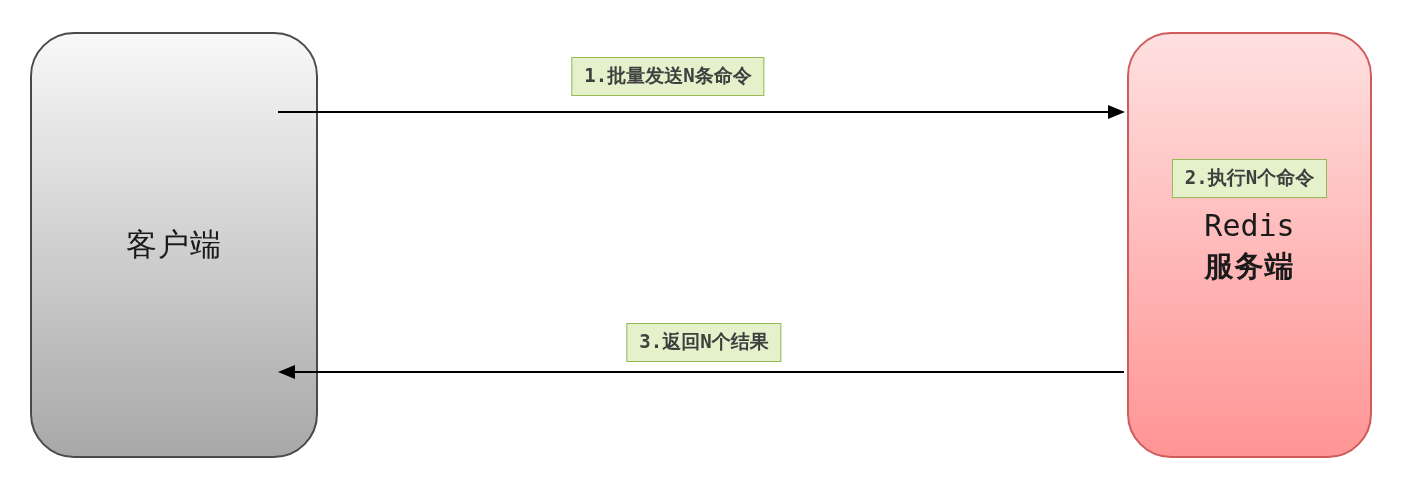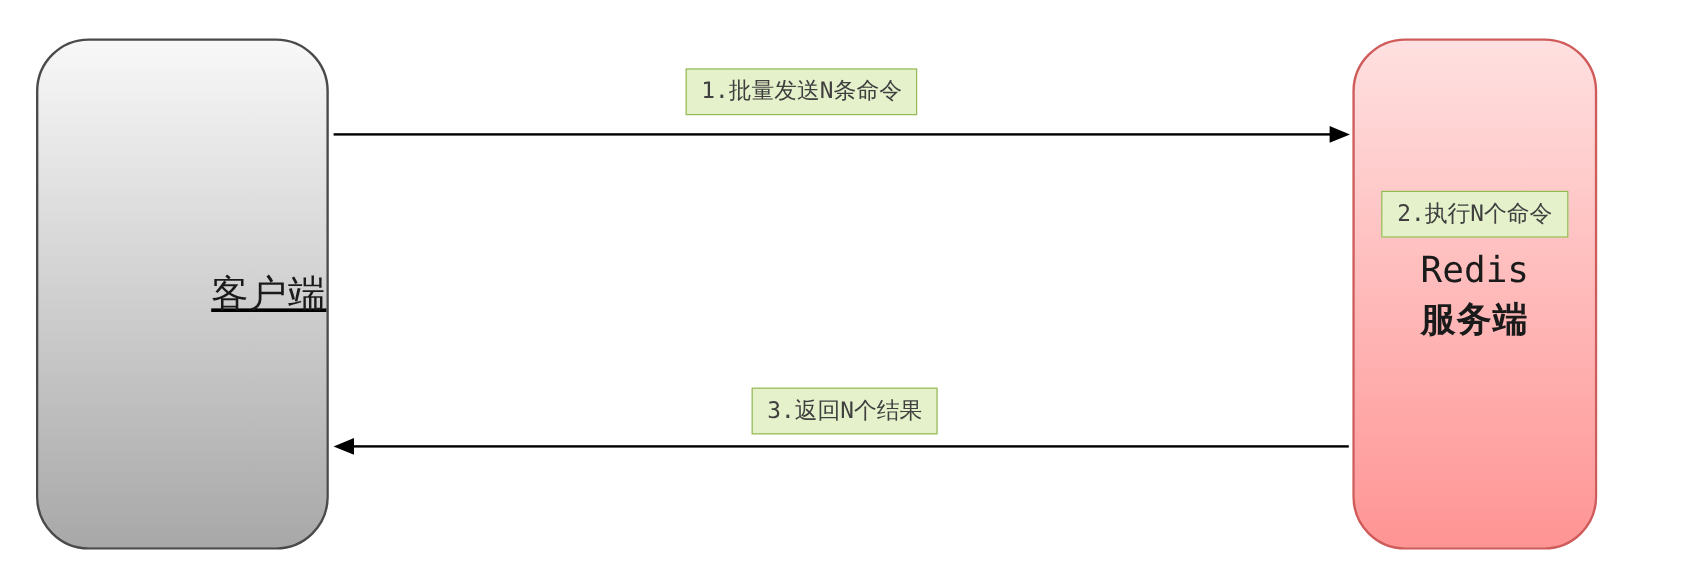--- a/index.html
+++ b/index.html
@@ -13,43 +13,42 @@
     height: 484px;
     background: var(--canvas-bg, #ffffff);
     overflow: hidden;
   }
 
   
   .client-box {
     position: absolute;
     left: 30px;
     top: 32px;
-    width: 244px;
+    width: 288px;
     height: 426px;
     box-sizing: border-box;
     border: 2px solid var(--client-border, #4a4a4a);
     border-radius: 44px;
     background: linear-gradient(to bottom, var(--client-fill-top, #f8f8f8), var(--client-fill-bottom, #aaaaaa));
     display: flex;
     align-items: center;
-    justify-content: flex-end;
-    text-decoration: underline;
+    justify-content: center;
   }
   .client-label {
     font-size: 31px;
     color: var(--text, #1a1a1a);
     letter-spacing: 1px;
   }
 
   
   .server-box {
     position: absolute;
     left: 1127px;
     top: 32px;
-    width: 204px;
+    width: 245px;
     height: 426px;
     box-sizing: border-box;
     border: 2px solid var(--server-border, #cf5b5b);
     border-radius: 44px;
     background: linear-gradient(to bottom, var(--server-fill-top, #ffe0e0), var(--server-fill-bottom, #ff9494));
     display: flex;
     flex-direction: column;
     align-items: center;
     padding-top: 125px;
   }
@@ -72,20 +71,21 @@
   .badge {
     box-sizing: border-box;
     display: inline-block;
     padding: 5px 12px 6px 12px;
     background: var(--badge-bg, #e4f1cb);
     border: 1.5px solid var(--badge-border, #96ba55);
     color: var(--badge-text, #3f3f3f);
     font-family: "DejaVu Sans Mono", "DejaVu Sans", monospace;
     font-size: 19px;
     white-space: nowrap;
+    font-weight: bold;
   }
   .badge-request {
     position: absolute;
     left: 668px;
     top: 57px;
     transform: translateX(-50%);
   }
   .badge-response {
     position: absolute;
     left: 668px;

